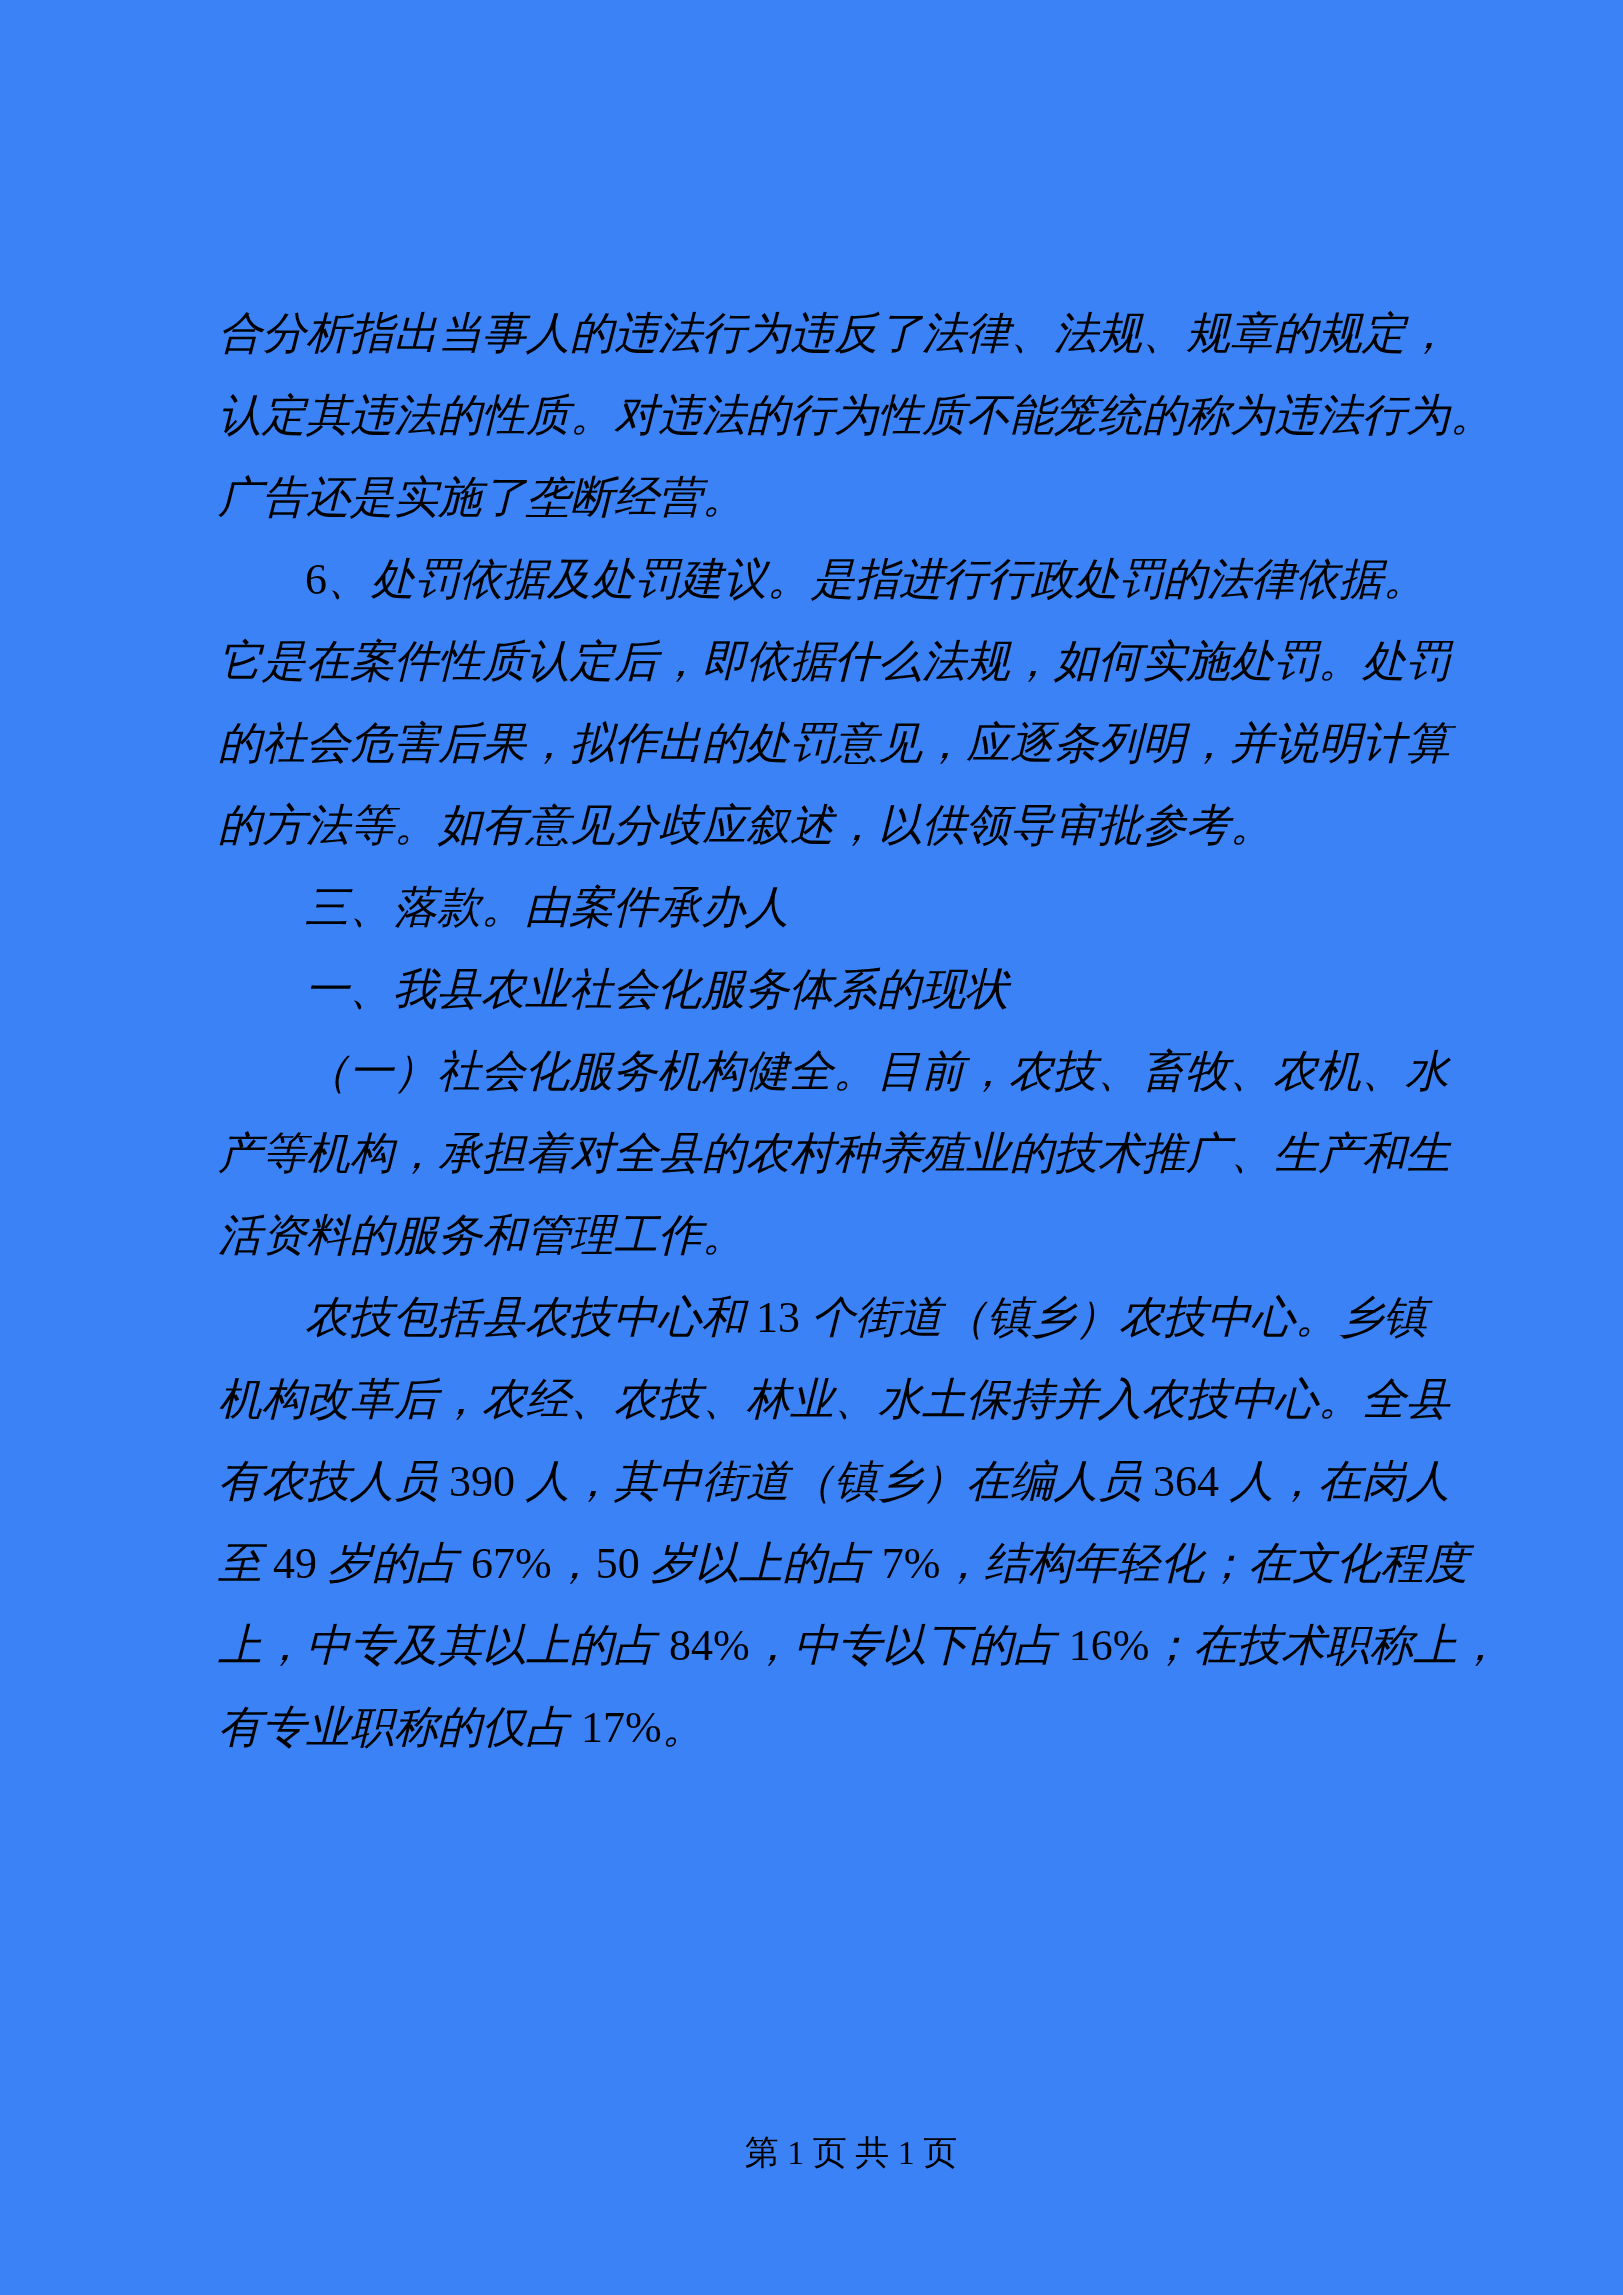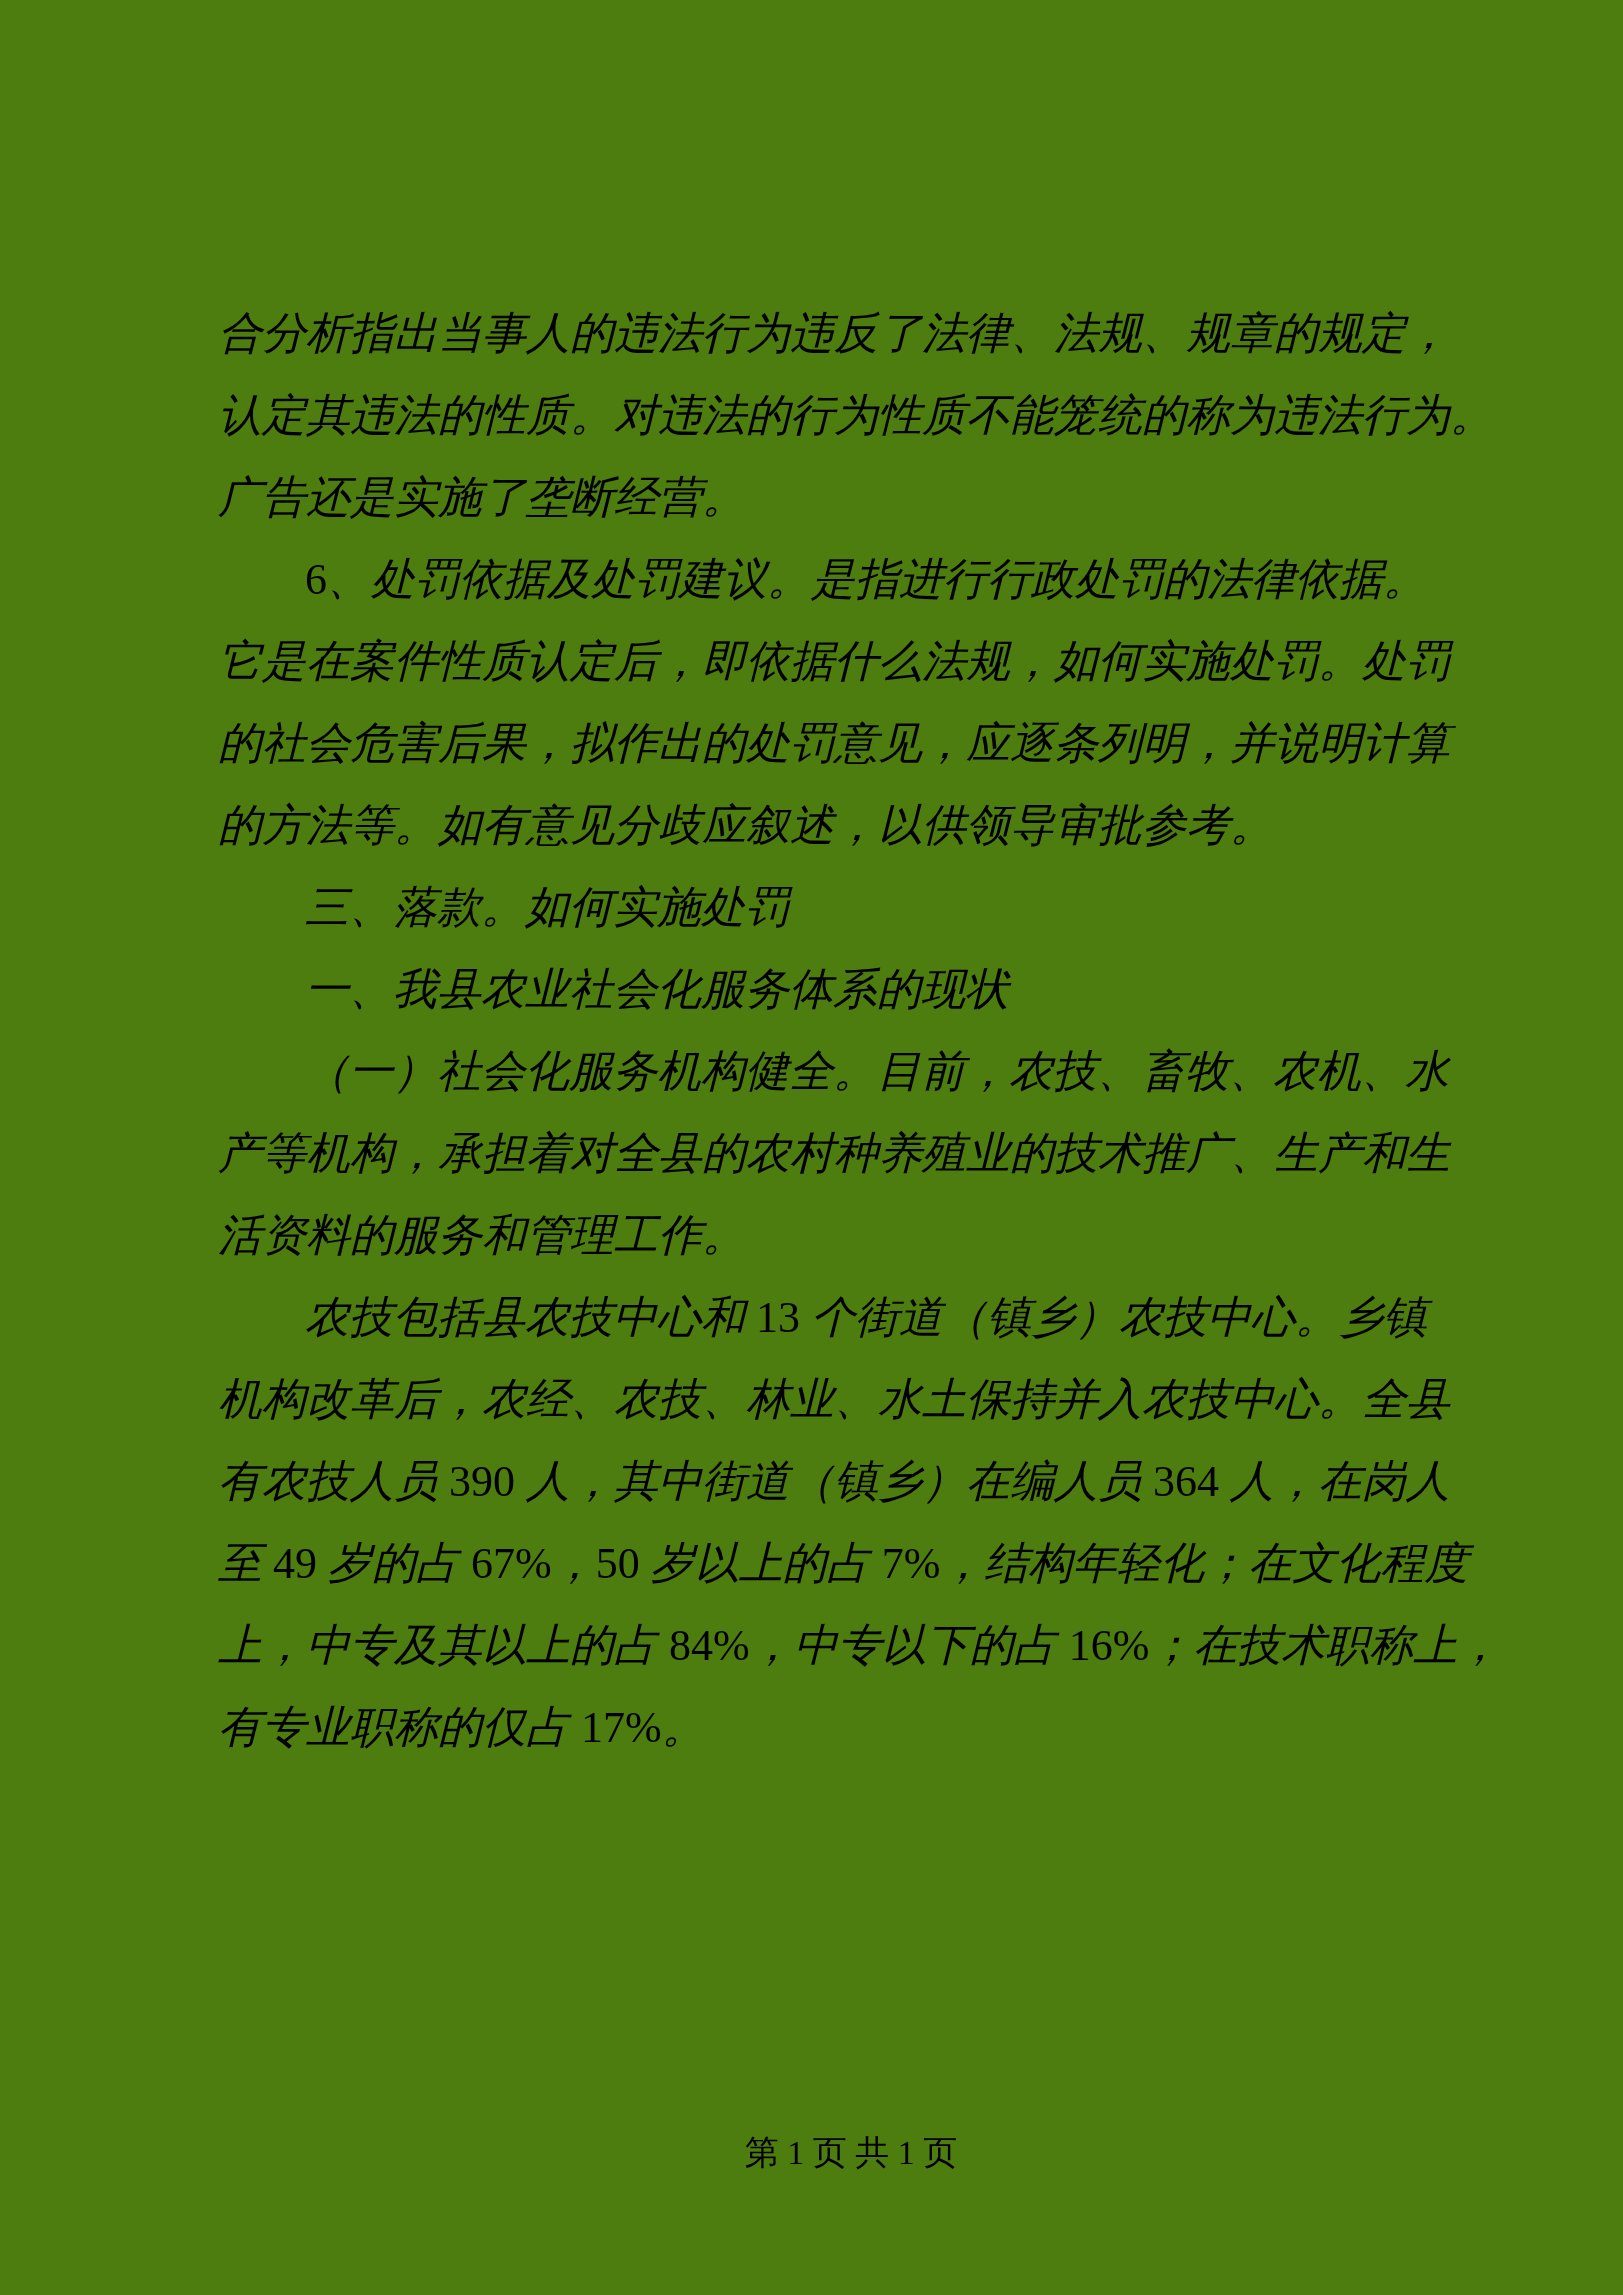--- a/index.html
+++ b/index.html
@@ -4,21 +4,21 @@
 <style>
   html, body {
     margin: 0;
     padding: 0;
     background: #ffffff;
   }
   .page {
     position: relative;
     width: 1623px;
     height: 2295px;
-    background: #4d7c0f;
+    background: #3b82f6;
     overflow: hidden;
     font-family: "Liberation Serif", serif;
   }
   .body-text {
     position: absolute;
     left: 218px;
     top: 293px;
     width: 1224px;
     font-style: italic;          
     font-size: 44px;
@@ -53,21 +53,21 @@
 
 <div class="page">
   <div class="body-text" id="body-block">
       <div class="line"><span>合分析指出当事人的违法行为违反了法律、法规、规章的规定，</span></div>
       <div class="line"><span>认定其违法的性质。对违法的行为性质不能笼统的称为违法行为。</span></div>
       <div class="line"><span>广告还是实施了垄断经营。</span></div>
       <div class="line indent"><span class="latin">6</span><span>、处罚依据及处罚建议。是指进行行政处罚的法律依据。</span></div>
       <div class="line"><span>它是在案件性质认定后，即依据什么法规，如何实施处罚。处罚</span></div>
       <div class="line"><span>的社会危害后果，拟作出的处罚意见，应逐条列明，并说明计算</span></div>
       <div class="line"><span>的方法等。如有意见分歧应叙述，以供领导审批参考。</span></div>
-      <div class="line indent"><span>三、落款。如何实施处罚</span></div>
+      <div class="line indent"><span>三、落款。由案件承办人</span></div>
       <div class="line indent"><span>一、我县农业社会化服务体系的现状</span></div>
       <div class="line indent"><span>（一）社会化服务机构健全。目前，农技、畜牧、农机、水</span></div>
       <div class="line"><span>产等机构，承担着对全县的农村种养殖业的技术推广、生产和生</span></div>
       <div class="line"><span>活资料的服务和管理工作。</span></div>
       <div class="line indent"><span>农技包括县农技中心和 </span><span class="latin">13</span><span> 个街道（镇乡）农技中心。乡镇</span></div>
       <div class="line"><span>机构改革后，农经、农技、林业、水土保持并入农技中心。全县</span></div>
       <div class="line"><span>有农技人员 </span><span class="latin">390</span><span> 人，其中街道（镇乡）在编人员 </span><span class="latin">364</span><span> 人，在岗人</span></div>
       <div class="line"><span>至 </span><span class="latin">49</span><span> 岁的占 </span><span class="latin">67%</span><span>，</span><span class="latin">50</span><span> 岁以上的占 </span><span class="latin">7%</span><span>，结构年轻化；在文化程度</span></div>
       <div class="line"><span>上，中专及其以上的占 </span><span class="latin">84%</span><span>，中专以下的占 </span><span class="latin">16%</span><span>；在技术职称上，</span></div>
       <div class="line"><span>有专业职称的仅占 </span><span class="latin">17%</span><span>。</span></div>

